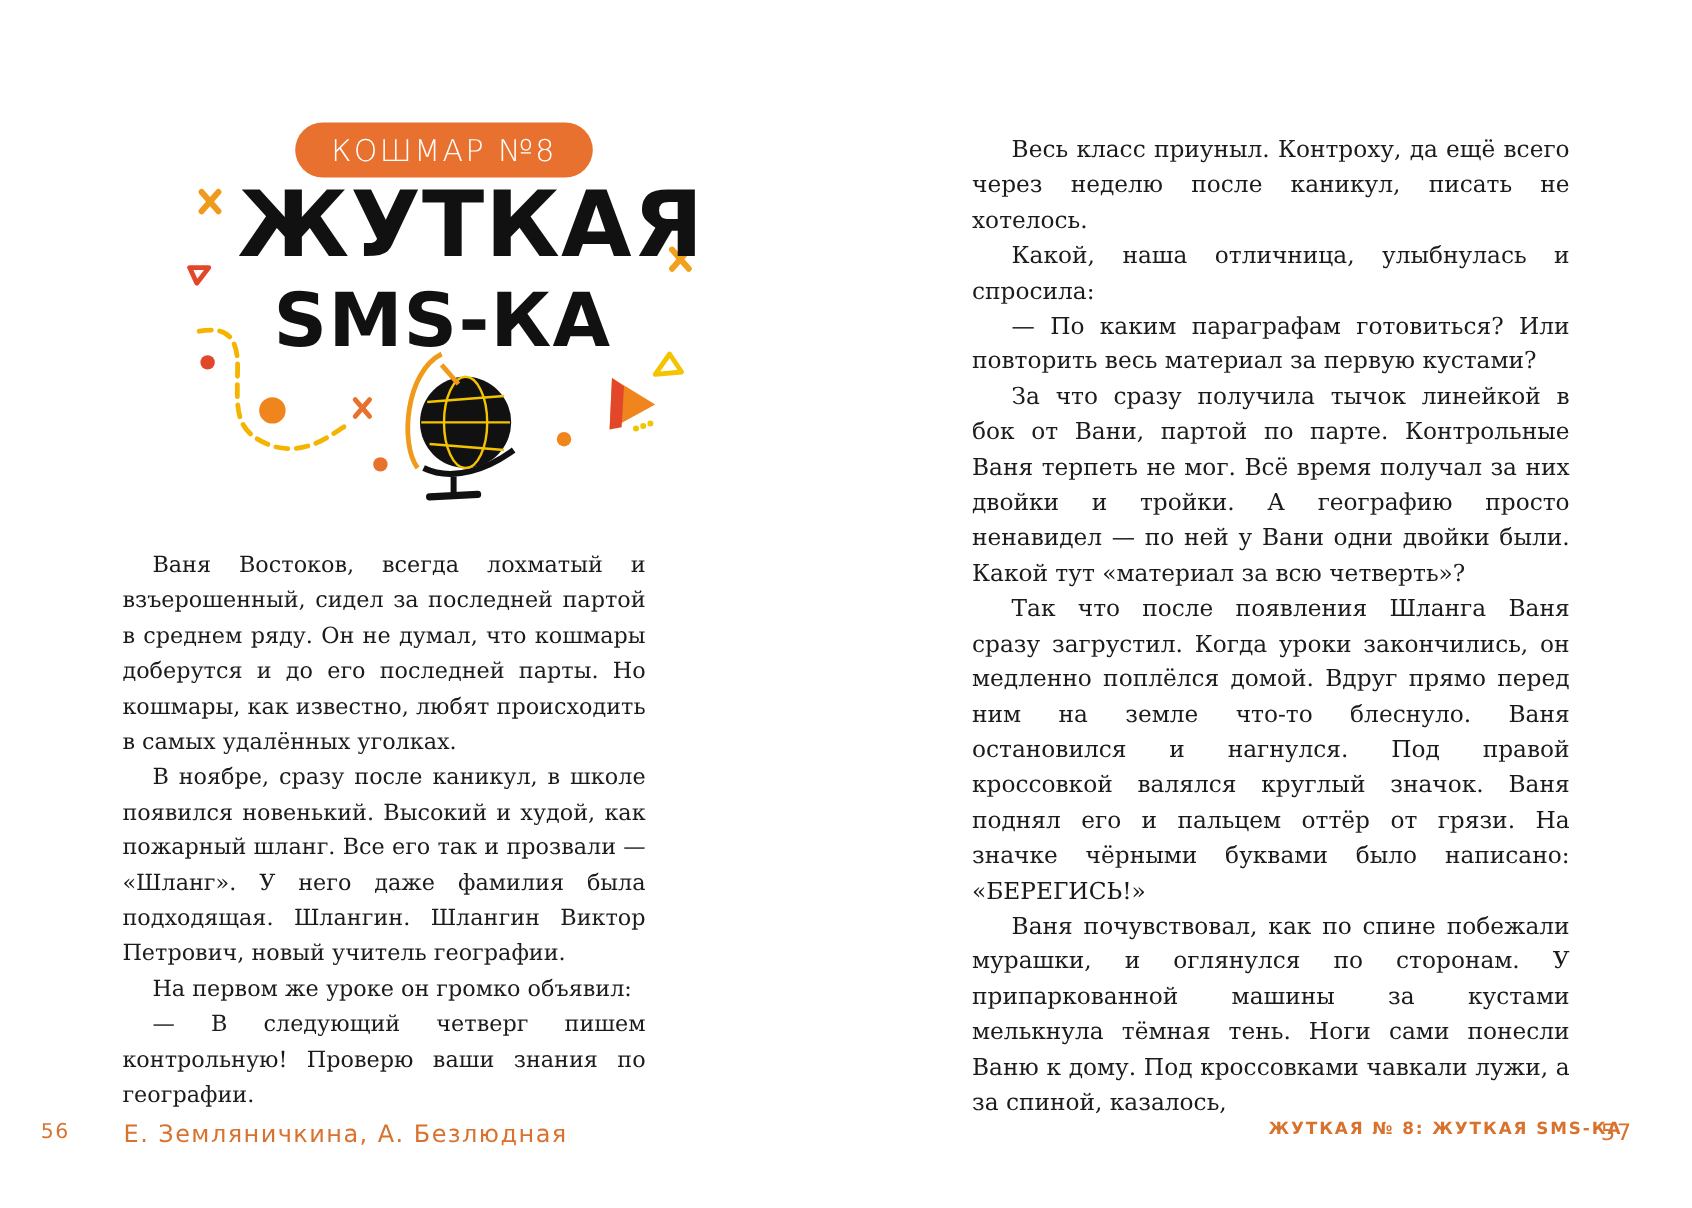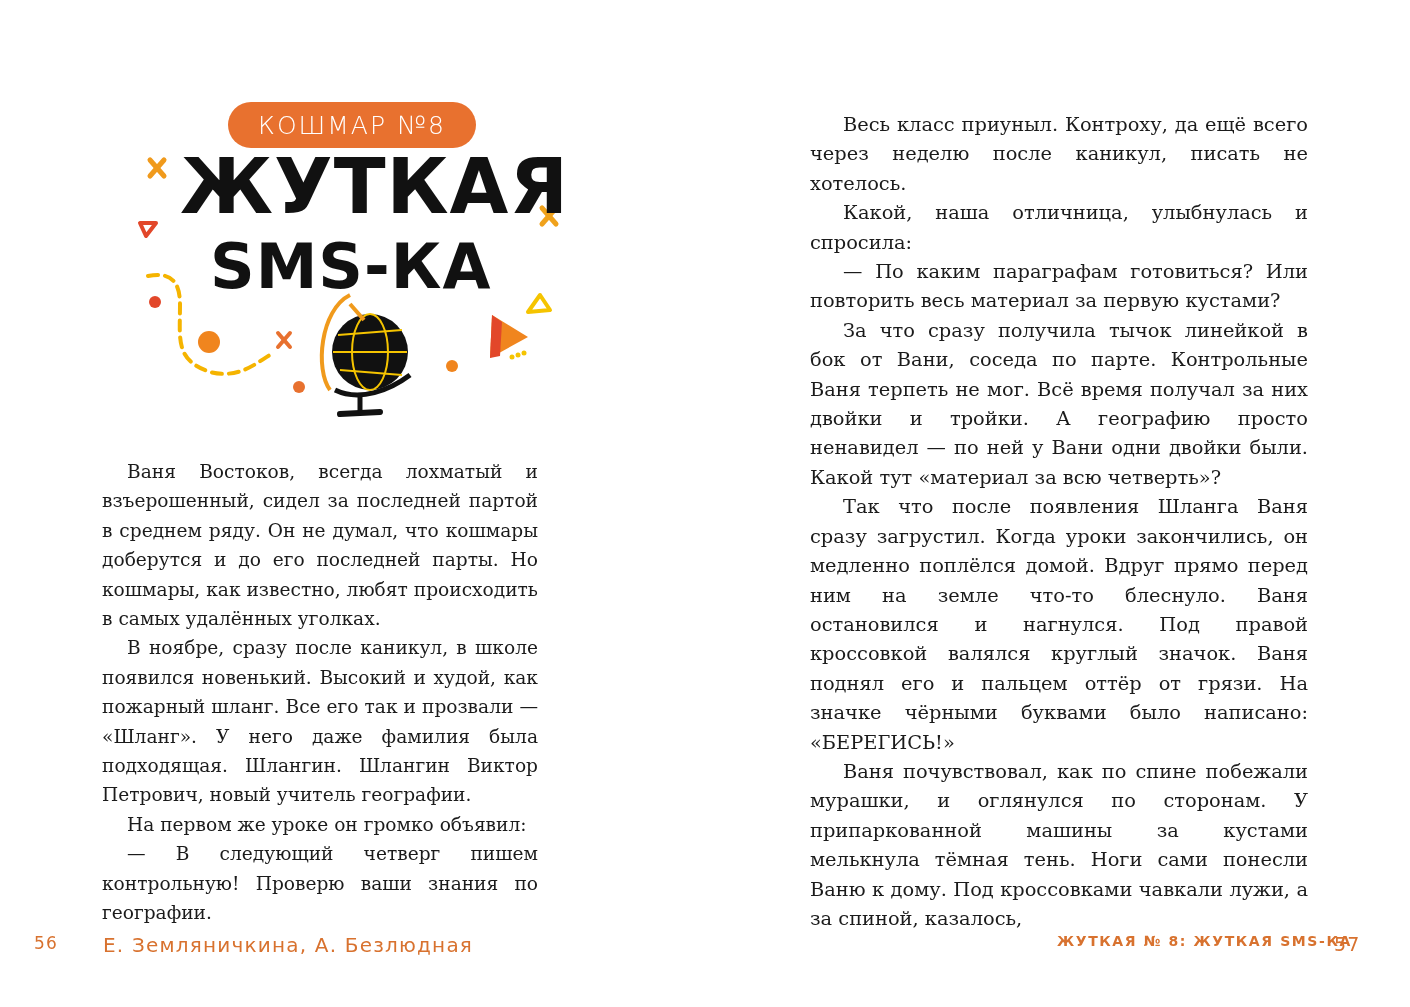--- a/index.html
+++ b/index.html
@@ -29,21 +29,21 @@
       color: #d8722f;
       font-size: 20px;
       letter-spacing: 1.2px;
     }
     .folio-left { left: 34px; font-size: 17px; }
     .author-left { left: 103px; }
     .running-right { left: 1057px; font-weight: bold; font-size: 14px; letter-spacing: 1.6px; }
     .folio-right { left: 1334px; font-size: 19px; }
 
     
-    .title-art { position: absolute; left: 130px; top: 90px; width: 430px; height: 330px; }
+    .title-art { position: absolute; left: 148px; top: 90px; width: 430px; height: 330px; }
     .pill {
       position: absolute; left: 98px; top: 12px; width: 248px; height: 46px;
       background: #e8712f; border-radius: 23px;
       display: flex; align-items: center; justify-content: center;
       color: #ffffff; font-family: "DejaVu Sans", sans-serif; font-size: 25px; letter-spacing: 2px;
       font-weight: 300;
     }
     .title-line {
       position: absolute;
       font-family: "DejaVu Sans", "Liberation Sans", sans-serif;
@@ -116,19 +116,19 @@
   <div class="footer folio-left">56</div>
   <div class="footer author-left">Е. Земляничкина, А. Безлюдная</div>
 </div>
 
 <div class="page page-right"></div>
 
 <div class="body-text right-text">
   <p>Весь класс приуныл. Контроху, да ещё всего через неделю после каникул, писать не хотелось.</p>
   <p>Какой, наша отличница, улыбнулась и спросила:</p>
   <p>— По каким параграфам готовиться? Или повторить весь материал за первую кустами?</p>
-  <p>За что сразу получила тычок линейкой в бок от Вани, соседа по парте. Контрольные Ваня терпеть не мог. Всё время получал за них двойки и тройки. А географию просто ненавидел — по ней у Вани одни двойки были. Какой тут «материал за всю четверть»?</p>
+  <p>За что сразу получила тычок линейкой в бок от Вани, партой по парте. Контрольные Ваня терпеть не мог. Всё время получал за них двойки и тройки. А географию просто ненавидел — по ней у Вани одни двойки были. Какой тут «материал за всю четверть»?</p>
   <p>Так что после появления Шланга Ваня сразу загрустил. Когда уроки закончились, он медленно поплёлся домой. Вдруг прямо перед ним на земле что-то блеснуло. Ваня остановился и нагнулся. Под правой кроссовкой валялся круглый значок. Ваня поднял его и пальцем оттёр от грязи. На значке чёрными буквами было написано: «БЕРЕГИСЬ!»</p>
   <p>Ваня почувствовал, как по спине побежали мурашки, и оглянулся по сторонам. У припаркованной машины за кустами мелькнула тёмная тень. Ноги сами понесли Ваню к дому. Под кроссовками чавкали лужи, а за спиной, казалось,</p>
 </div>
 
 <div class="footer running-right">ЖУТКАЯ № 8: ЖУТКАЯ SMS-КА</div>
 <div class="footer folio-right">57</div>
 
 </body></html>

